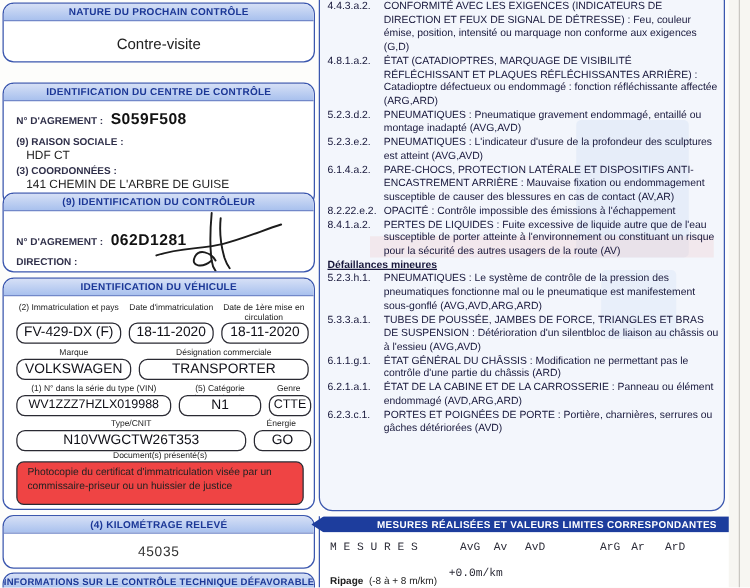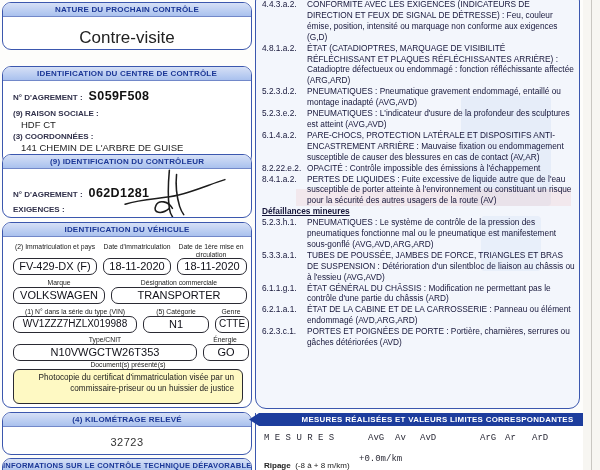--- a/index.html
+++ b/index.html
@@ -23,38 +23,38 @@
   }
   .band.tight{font-size:7.6px;}
   
   .pad{padding:5px 10px 0 10px;}
   .lab{font-size:8px;font-weight:bold;color:#30304a;}
   .val-big{font-size:12.5px;font-weight:bold;color:#111;letter-spacing:.4px;margin-left:6px;}
   .val{font-size:9.5px;color:#222;margin:1px 0 0 8px;}
   .mt{margin-top:5px;}
   .gap{height:10px;}
   
-  .center-val{width:100%;text-align:center;font-size:17px;color:#222;margin-top:11px;}
+  .center-val{width:100%;text-align:center;font-size:12px;color:#222;margin-top:11px;}
   .km-val{width:100%;text-align:center;font-size:11px;color:#333;margin-top:9px;letter-spacing:.5px;}
   
   .sig{position:absolute;left:118px;top:12px;width:108px;height:52px;}
   .sig svg{width:100%;height:100%;}
   .sig path{fill:none;stroke:#1c1c1c;stroke-width:1.5;stroke-linecap:round;}
   
   .flabel{position:absolute;font-size:6.8px;color:#222;text-align:center;line-height:1.2;}
   .fbox{
     position:absolute;height:17px;box-sizing:border-box;
     border:1.4px solid #2a2a33;border-radius:7px;background:#fff;
     font-size:11px;line-height:14.5px;text-align:center;color:#101018;overflow:hidden;white-space:nowrap;
   }
   .fbox.small{font-size:10px;}
   .docbox{
     position:absolute;left:10px;top:146px;width:230px;height:35px;box-sizing:border-box;
-    border:1.4px solid #2a2a33;border-radius:6px;background:#fef9c3;
-    font-size:8.2px;color:#222;text-align:right;padding:3px 8px;line-height:1.3;
+    border:1.4px solid #2a2a33;border-radius:6px;background:#ef4444;
+    font-size:8.2px;color:#222;text-align:left;padding:3px 8px;line-height:1.3;
   }
   
   #panel{
     position:absolute;left:255px;top:-10px;width:325px;height:419px;box-sizing:border-box;
     background:#f3f6fc;border:1.6px solid #3b57ae;border-radius:11px;overflow:hidden;
   }
   .defects{position:absolute;left:6px;right:4px;top:8px;font-size:8.3px;line-height:10.9px;color:#16163a;}
   .defect{display:flex;}
   .dcode{flex:0 0 45px;width:45px;}
   .dtext{flex:1;}
@@ -103,21 +103,21 @@
       <div class="gap"></div>
       <div class="val">59113 SECLIN</div>
 
     </div>
   </section>
 
   <section class="box" style="top:154px;height:64px;">
     <div class="band">(9) IDENTIFICATION DU CONTRÔLEUR</div>
     <div class="pad" style="padding-top:14px;">
       <div><span class="lab">N° D'AGREMENT :</span><span class="val-big">062D1281</span></div>
-      <div class="lab" style="margin-top:4px;">EXIGENCES :</div>
+      <div class="lab" style="margin-top:4px;">DIRECTION :</div>
     </div>
     <div class="sig">
       <svg viewBox="0 0 105 50" xmlns="http://www.w3.org/2000/svg">
         <path d="M4 36 C 22 30, 40 31, 56 27 C 72 23, 88 16, 101 12"></path>
         <path d="M47 3 C 46 14, 45 26, 47 40 C 47.5 44, 48.5 46, 50 48"></path>
         <path d="M54 7 C 53 17, 54 28, 57 38 C 58 41, 59.5 44, 61 46"></path>
         <path d="M47 40 C 40 46, 30 45, 34 37 C 37 31, 46 33, 50 40"></path>
       </svg>
     </div>
   </section>
@@ -148,21 +148,21 @@
     <div class="flabel" style="left:198px;top:113px;width:48px;">Énergie</div>
     <div class="fbox" style="left:10px;top:121px;width:184px;">N10VWGCTW26T353</div>
     <div class="fbox" style="left:200px;top:121px;width:46px;">GO</div>
 
     <div class="flabel" style="left:10px;top:138px;width:230px;">Document(s) présenté(s)</div>
     <div class="docbox">Photocopie du certificat d'immatriculation visée par un commissaire-priseur ou un huissier de justice</div>
   </section>
 
   <section class="box" style="top:412px;height:43px;">
     <div class="band">(4) KILOMÉTRAGE RELEVÉ</div>
-    <div class="km-val">32723</div>
+    <div class="km-val">45035</div>
   </section>
 
   <section class="box" style="top:458px;height:26px;">
     <div class="band tight">INFORMATIONS SUR LE CONTRÔLE TECHNIQUE DÉFAVORABLE</div>
   </section>
 
   <div id="panel">
     <div class="wm wm-blue1"></div>
     <div class="wm wm-blue2"></div>
     <div class="wm wm-pink"></div>

